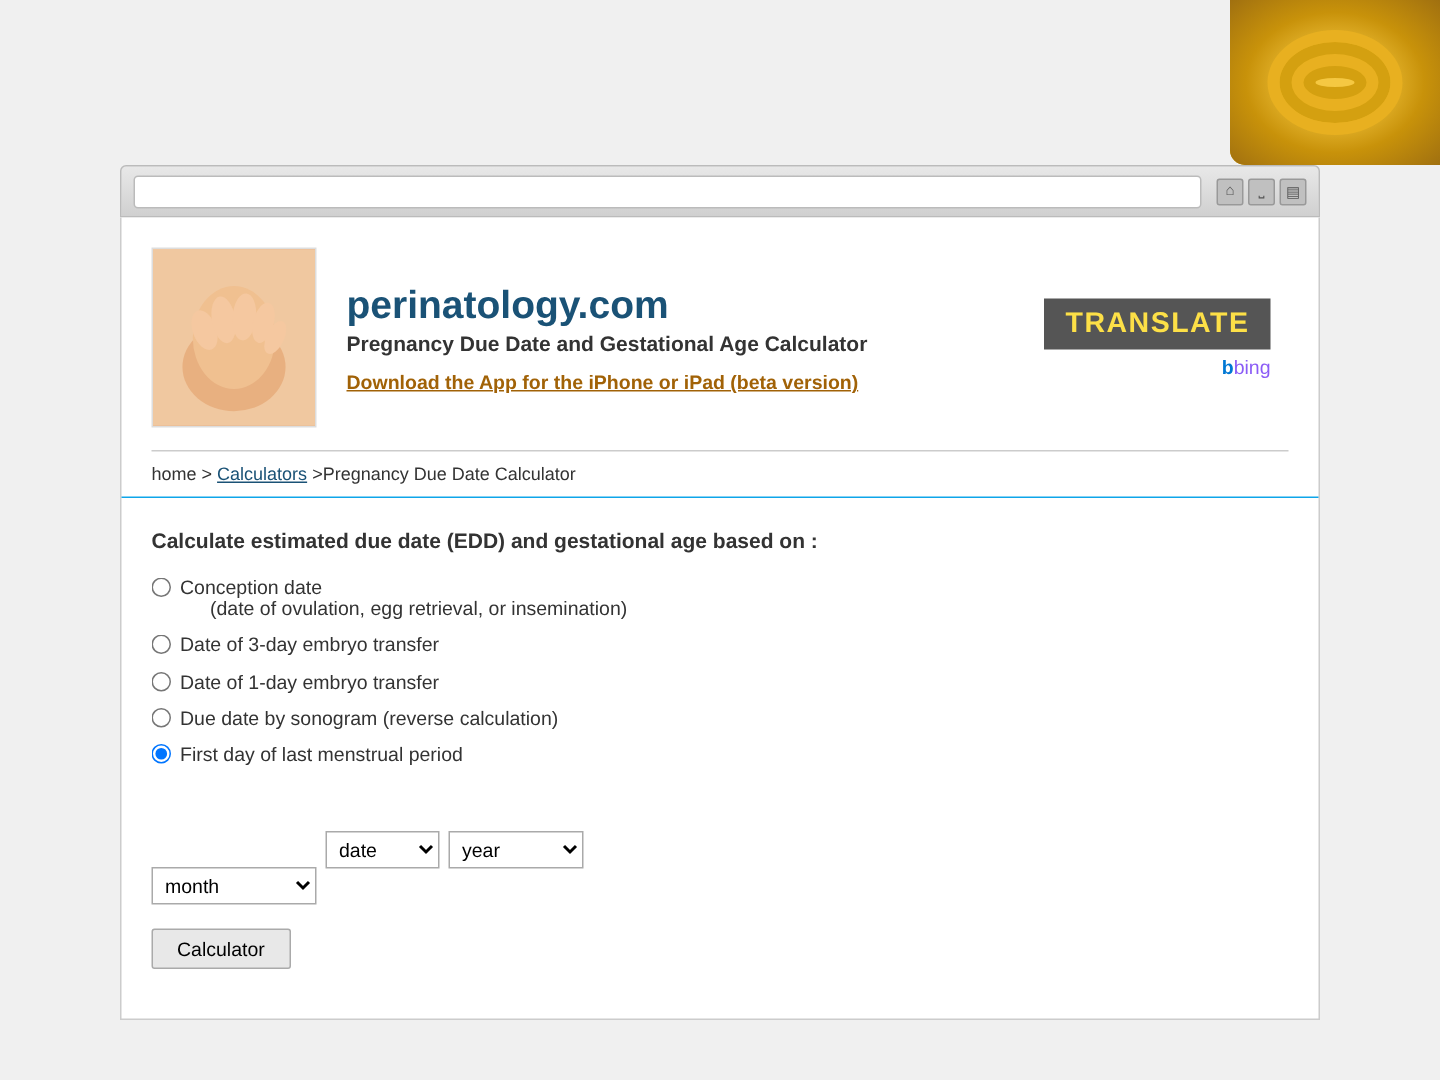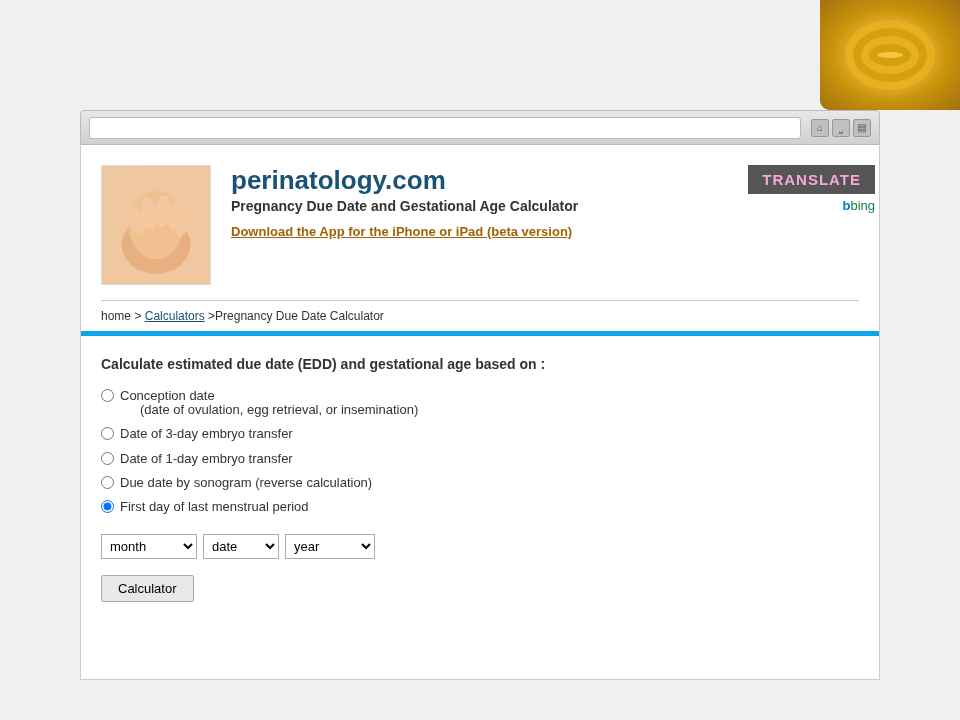--- a/index.html
+++ b/index.html
@@ -94,22 +94,22 @@
       bottom: 40px;
       background: white;
       border: 1px solid #ccc;
       border-top: none;
       padding: 0;
     }
 
     
     .header {
       display: flex;
-      align-items: flex-start;
-      padding: 20px 4px 15px 20px;
+      align-items: center;
+      padding: 20px 32px 15px 20px;
       gap: 20px;
     }
     .header-logo {
       width: 110px;
       height: 120px;
       background: #e8c4b0;
       flex-shrink: 0;
       overflow: hidden;
       border: 1px solid #ddd;
     }
@@ -147,24 +147,24 @@
     }
     .translate-area {
       flex-shrink: 0;
       display: flex;
       flex-direction: column;
       align-items: flex-end;
       gap: 4px;
     }
     .translate-btn {
       background: #555;
-      color: #f9a8d4;
+      color: #fde047;
       border: none;
       padding: 6px 14px;
-      font-size: 15px;
+      font-size: 19px;
       font-weight: bold;
       cursor: pointer;
       letter-spacing: 1px;
     }
     .bing-logo {
       font-size: 13px;
       color: #555;
       font-family: Arial;
     }
     .bing-b { color: #0078d4; font-weight: bold; }
@@ -174,21 +174,21 @@
       border: none;
       border-top: 1px solid #ccc;
       margin: 0 20px;
     }
 
     
     .breadcrumb {
       padding: 8px 20px;
       font-size: 12px;
       color: #333;
-      border-bottom: 5px solid #0ea5e9;
+      border-bottom: 1px solid #0ea5e9;
     }
     .breadcrumb a {
       color: #1a5276;
       text-decoration: underline;
     }
 
     
     .calculator-section {
       padding: 20px 20px;
     }
@@ -234,21 +234,21 @@
       align-items: center;
       margin-bottom: 16px;
     }
     .date-selectors select {
       padding: 3px 4px;
       font-size: 13px;
       border: 1px solid #aaa;
       background: white;
       cursor: pointer;
     }
-    .month-select { width: 96px; }
+    .month-select { width: 110px; margin-top: 48px; }
     .date-select { width: 76px; }
     .year-select { width: 90px; }
 
     
     .calculate-btn {
       background: #e8e8e8;
       border: 1px solid #aaa;
       padding: 5px 16px;
       font-size: 13px;
       cursor: pointer;
@@ -295,21 +295,21 @@
 
     <div class="header-text">
       <div class="site-title">perinatology.com</div>
       <div class="site-subtitle">Pregnancy Due Date and Gestational Age Calculator</div>
       <a class="download-link" href="#">Download the App for the iPhone or iPad (beta version)</a>
     </div>
 
     <div class="translate-area">
       <button class="translate-btn">TRANSLATE</button>
       <div class="bing-logo">
-        <span class="bing-b">b</span><span style="font-size:13px; color:#15803d;">bing</span>
+        <span class="bing-b">b</span><span style="font-size:13px; color:#8b5cf6;">bing</span>
       </div>
     </div>
   </div>
 
   <hr class="divider">
 
   <div class="breadcrumb">
     <span>home</span>
     <span> &gt; </span>
     <a href="#">Calculators</a>

